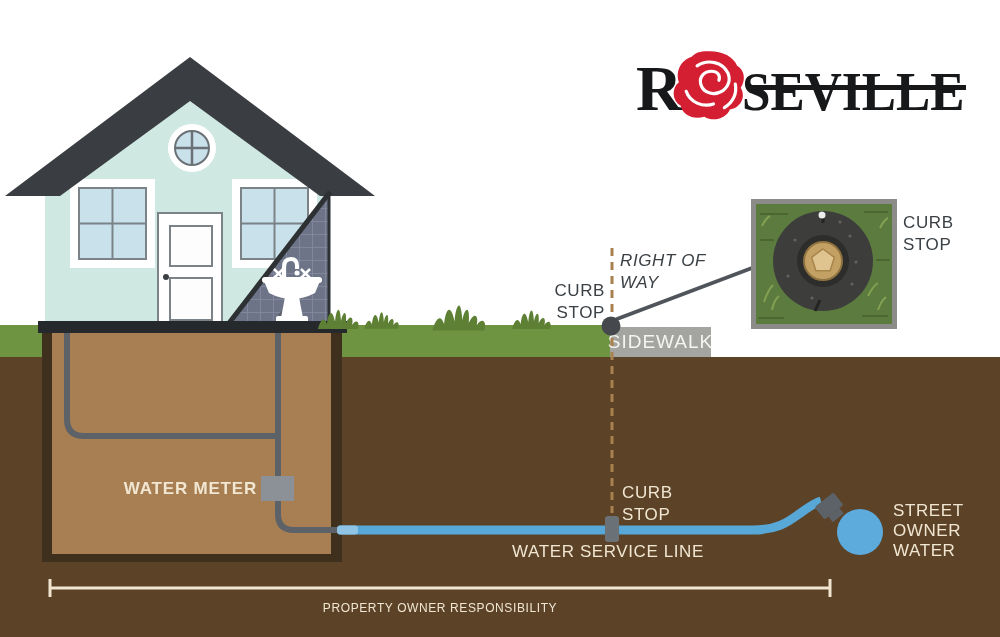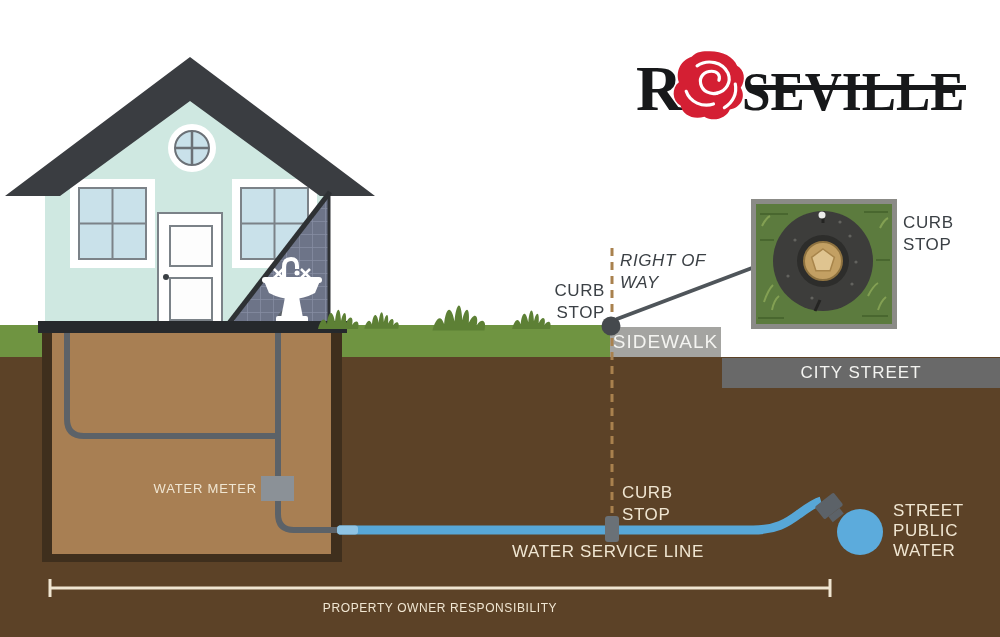--- a/index.html
+++ b/index.html
@@ -1,59 +1,56 @@
 <!DOCTYPE html>
 <html><head>
 <meta charset="utf-8">
 <style>
   html,body{margin:0;padding:0;background:#ffffff;}
   #stage{position:relative;width:1000px;height:637px;background:#ffffff;overflow:hidden;
          font-family:"Liberation Sans",sans-serif;}
   .layer{position:absolute;}
   .soil{left:0;top:357px;width:1000px;height:280px;background:#5c4227;}
   .grass{left:0;top:325px;width:610px;height:32px;background:#6f9441;}
-  .sidewalk{left:610px;top:327px;width:111px;height:30px;background:#a4a4a1;
+  .sidewalk{left:610px;top:327px;width:101px;height:30px;background:#a4a4a1;
             display:flex;align-items:center;justify-content:center;}
   .sidewalk span{color:#f4f4f1;font-size:19px;letter-spacing:1px;}
   .street{left:722px;top:358px;width:278px;height:30px;background:#696969;
           display:flex;align-items:center;justify-content:center;}
   .street span{color:#f4f4f1;font-size:17px;letter-spacing:1px;}
   svg.art{position:absolute;left:0;top:0;}
   .lbl{position:absolute;line-height:22px;letter-spacing:0.6px;}
   .dark{color:#3b4045;}
   .cream{color:#f0e6d2;}
   .lbl-curb-surface{top:280px;right:395px;font-size:17px;text-align:right;}
   .lbl-row{top:250px;left:620px;font-size:17px;font-style:italic;}
   .lbl-curb-photo{top:212px;left:903px;font-size:17px;}
   .lbl-curb-underground{top:482px;left:622px;font-size:17px;}
   .lbl-wsl{top:541px;left:508px;width:200px;text-align:center;font-size:17px;}
   .lbl-pwm{top:501px;left:893px;font-size:17px;line-height:20px;}
-  .lbl-meter{top:478px;right:743px;font-size:13px;font-weight:400;letter-spacing:0.8px;}
+  .lbl-meter{top:478px;right:743px;font-size:17px;font-weight:700;letter-spacing:0.8px;}
   .lbl-prop{top:597px;left:240px;width:400px;text-align:center;font-size:12px;}
   .lbl span{display:block;}
   .logo{left:636px;top:46px;width:340px;height:74px;display:flex;align-items:flex-end;
         color:#17181a;font-family:"Liberation Serif",serif;font-weight:700;}
   .logo-r{font-size:64px;line-height:62px;}
   .logo-rose{width:88px;height:80px;margin:0 -10px -4px -14px;}
   .logo-rest{font-size:54px;line-height:56px;transform:scaleX(0.95);transform-origin:left bottom;}
   .logo-strike{position:absolute;left:112px;top:39px;width:218px;height:5px;background:#17181a;}
 </style>
 </head>
 <body>
 
 <div id="stage">
 
   <div class="layer soil"></div>
   <div class="layer grass"></div>
   <div class="layer sidewalk">
     <span>SIDEWALK</span>
   </div>
-  <div class="layer street">
-    <span>CITY STREET</span>
-  </div>
 
   <svg class="art" width="1000" height="637" viewBox="0 0 1000 637">
     <defs>
       <pattern id="tiles" width="13" height="13" patternUnits="userSpaceOnUse">
         <rect width="13" height="13" fill="#6d7488"></rect>
         <path d="M13,0 H0 V13" stroke="#868da3" stroke-width="1.5" fill="none"></path>
       </pattern>
     </defs>
 
     <g>
@@ -214,21 +211,21 @@
   </div>
   <div class="lbl cream lbl-curb-underground">
     <span>CURB</span>
     <span>STOP</span>
   </div>
   <div class="lbl cream lbl-wsl">
     <span>WATER SERVICE LINE</span>
   </div>
   <div class="lbl cream lbl-pwm">
     <span>STREET</span>
-    <span>PUBLIC</span>
+    <span>OWNER</span>
     <span>WATER</span>
   </div>
   <div class="lbl cream lbl-meter">
     <span>WATER METER</span>
   </div>
   <div class="lbl cream lbl-prop">
     <span>PROPERTY OWNER RESPONSIBILITY</span>
   </div>
 
 </div>

